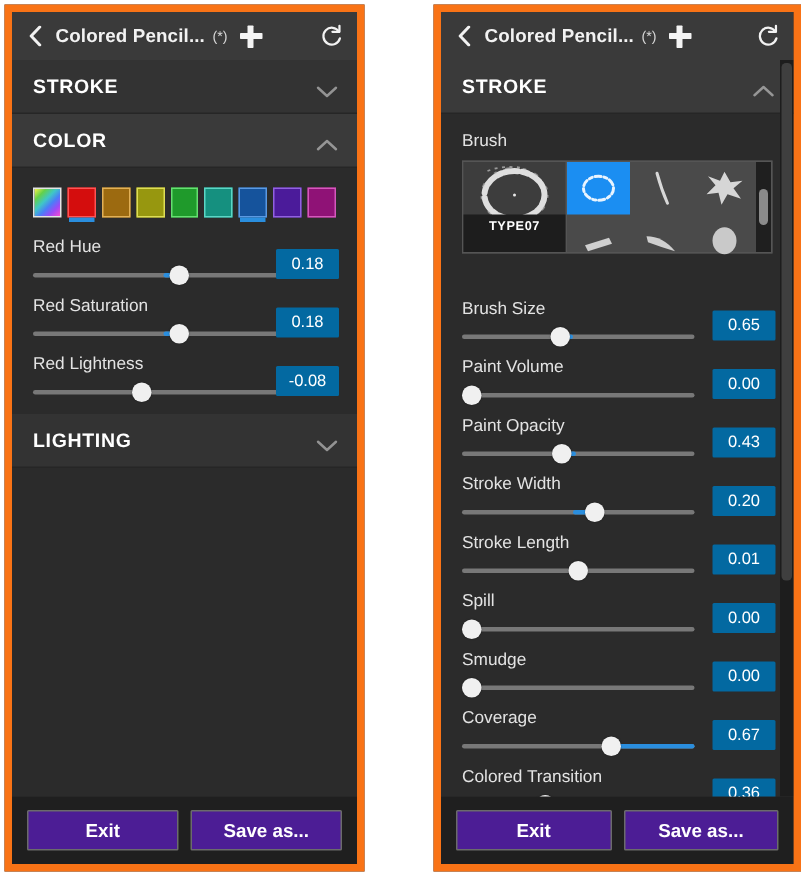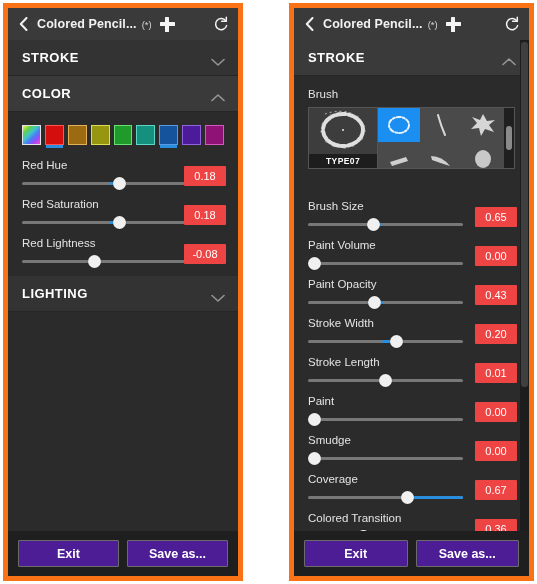--- a/index.html
+++ b/index.html
@@ -91,21 +91,21 @@
     background:#787878;
   }
   .fill{position:absolute;top:0;height:3px;background:#2a8ede;border-radius:2px;}
   .knob{
     position:absolute;top:-5px;width:13px;height:13px;border-radius:50%;
     background:#f0f0f0;box-shadow:0 0 1px rgba(0,0,0,.55);
   }
   .valbox{
     position:absolute;right:12px;top:11px;
     width:42px;height:20px;line-height:20px;text-align:center;
-    background:#ef4444;color:#ffffff;font-size:11px;
+    background:#0369a1;color:#ffffff;font-size:11px;
     border-radius:1px;
   }
 
   
   .swatch-wrap{
     display:flex;gap:4px;padding:13px 14px 10px 14px;
   }
   .swatch{
     width:20px;height:20px;box-sizing:border-box;position:relative;cursor:pointer;
   }
@@ -121,21 +121,21 @@
   .brush-box{
     margin:0 14px;height:62px;background:#4a4a4a;
     display:flex;position:relative;box-sizing:border-box;
     border:1px solid #555;
   }
   .brush-main{
     width:68px;height:100%;background:#3d3d3d;position:relative;flex:none;
     border-right:1px solid #555;
   }
   .brush-main .caption{
-    position:absolute;left:0;right:0;bottom:0;height:14px;line-height:15px;
+    position:absolute;left:0;right:0;bottom:0;height:25px;line-height:15px;
     background:#1d1d1d;color:#ffffff;font-size:8.5px;font-weight:bold;
     text-align:center;letter-spacing:.4px;
   }
   .brush-grid{
     flex:1;display:grid;grid-template-columns:repeat(3,1fr);
     grid-template-rows:repeat(2,1fr);background:#4a4a4a;
   }
   .brush-cell{position:relative;cursor:pointer;}
   .brush-cell.sel{background:#1b8ef2;}
   .brush-sb{
@@ -388,21 +388,21 @@
               <div class="valbox">0.20</div>
             </div>
             <div class="row">
               <div class="row-label">Stroke Length</div>
               <div class="track" style="width: 155px;">
                 <span class="knob" style="left: 71px;"></span>
               </div>
               <div class="valbox">0.01</div>
             </div>
             <div class="row">
-              <div class="row-label">Paint</div>
+              <div class="row-label">Spill</div>
               <div class="track" style="width: 155px;">
                 <span class="knob" style="left: -0.3px;"></span>
               </div>
               <div class="valbox">0.00</div>
             </div>
             <div class="row">
               <div class="row-label">Smudge</div>
               <div class="track" style="width: 155px;">
                 <span class="knob" style="left: -0.3px;"></span>
               </div>

